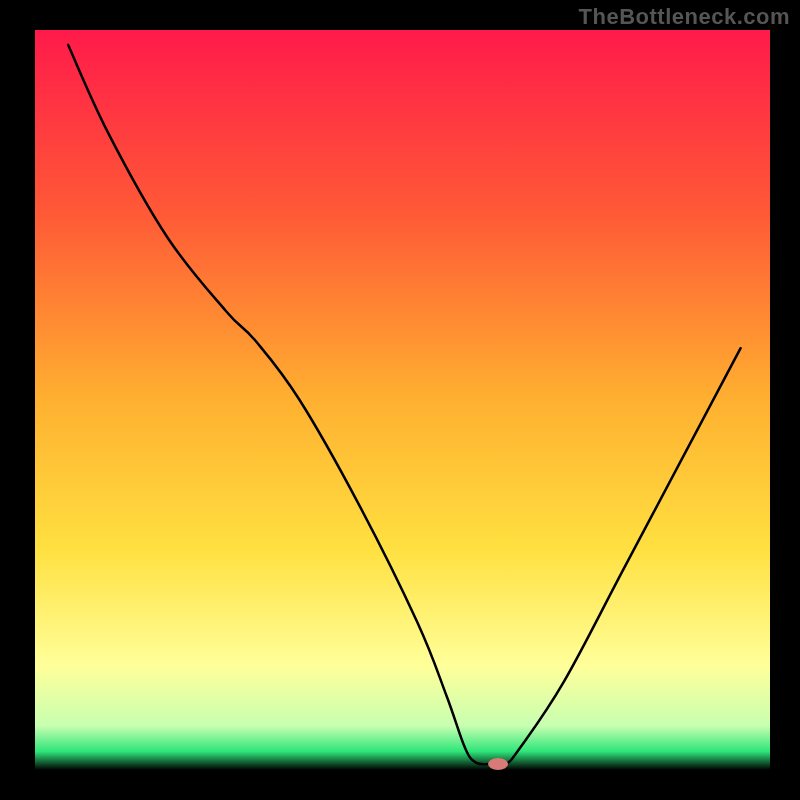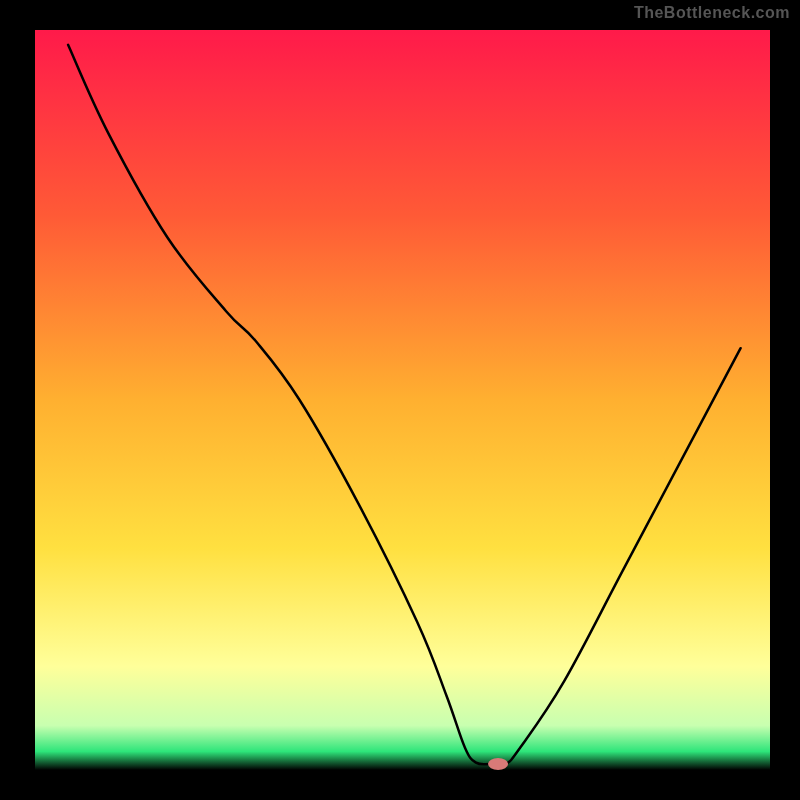--- a/index.html
+++ b/index.html
@@ -16,21 +16,21 @@
     height: 800px;
   }
   svg {
     display: block;
   }
   .watermark {
     position: absolute;
     top: 4px;
     right: 10px;
     font-family: Arial, Helvetica, sans-serif;
-    font-size: 16px;
+    font-size: 22px;
     font-weight: 600;
     color: #555;
     letter-spacing: 0.5px;
   }
 </style>
 </head>
 <body>
 
 <div class="chart-container">
   <svg id="chart-svg" width="800" height="800" viewBox="0 0 800 800">

